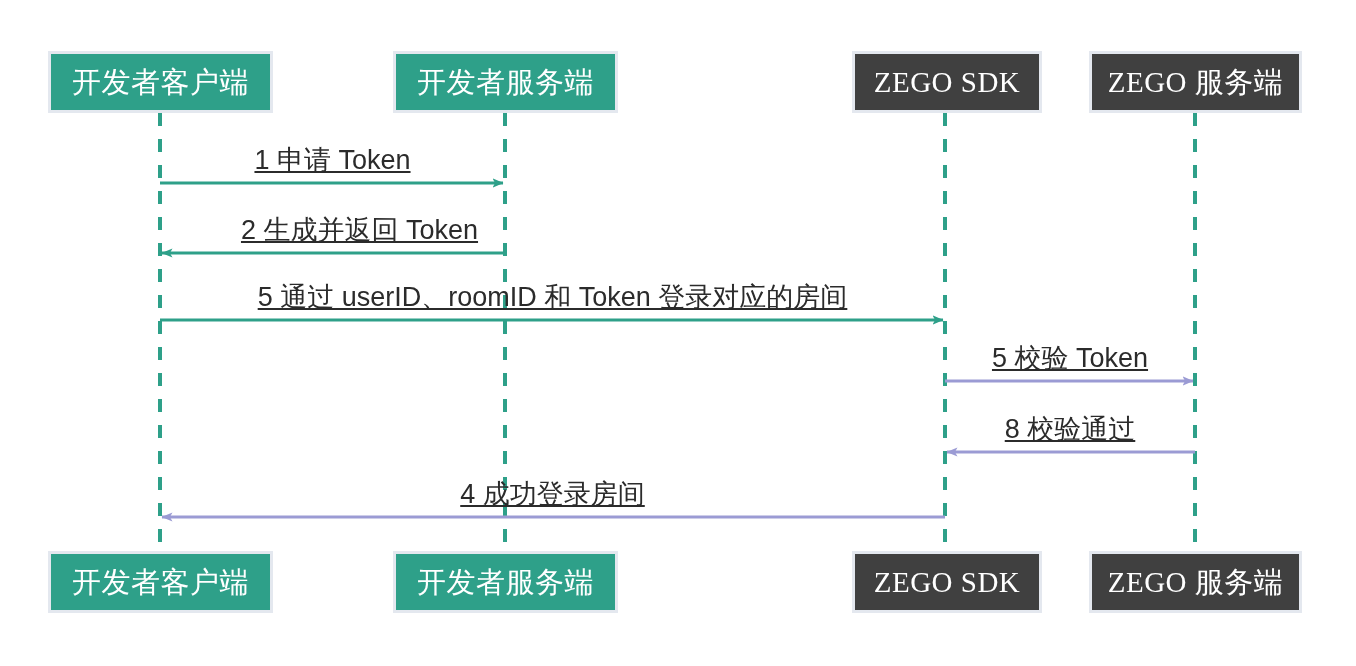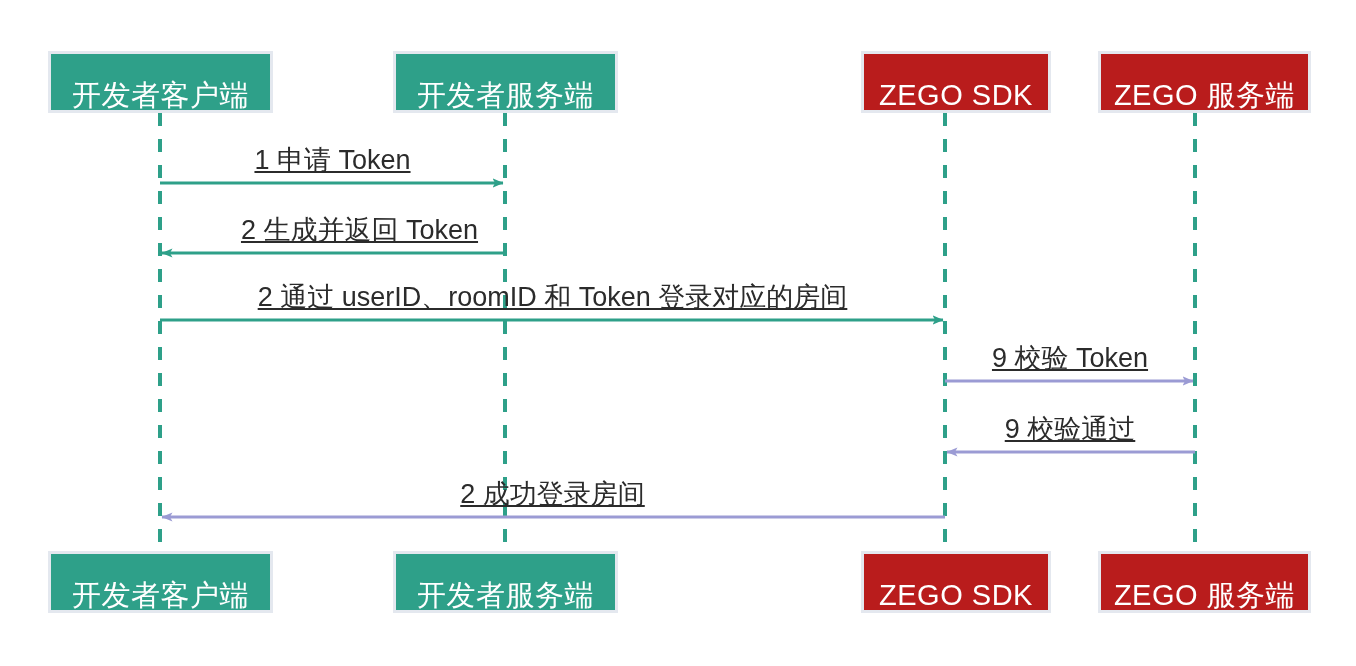--- a/index.html
+++ b/index.html
@@ -22,31 +22,32 @@
     left: 0;
     top: 0;
     width: 1356px;
     height: 666px;
   }
   .participant-box {
     position: absolute;
     box-sizing: border-box;
     border: 3px solid #e4e8ef;
     display: flex;
-    align-items: flex-end;
+    align-items: center;
     justify-content: center;
     color: #ffffff;
     font-size: 29px;
     line-height: 1;
     letter-spacing: 0.5px;
     white-space: nowrap;
     user-select: none;
+    font-family: Liberation Serif, serif;
   }
   .participant-box.teal { background: #2ea089; }
-  .participant-box.purple { background: #b91c1c; margin-left: 9px; }
+  .participant-box.purple { background: #404040; }
   .msg-label {
     position: absolute;
     color: #2b2b2b;
     font-size: 27px;
     line-height: 1;
     white-space: nowrap;
     transform: translateX(-50%);
     user-select: none;
     text-decoration: underline;
   }
@@ -101,18 +102,18 @@
       <div class="participant-box purple" style="left: 1089px; width: 213px; height: 62px; top: 51px;">
         <span>ZEGO 服务端</span>
       </div>
       <div class="participant-box purple" style="left: 1089px; width: 213px; height: 62px; top: 551px;">
         <span>ZEGO 服务端</span>
       </div>
     </div>
   <div id="labels-layer">
       <div class="msg-label" style="left: 332.5px; top: 147px;">1 申请 Token</div>
       <div class="msg-label" style="left: 332.5px; top: 217px; margin-left: 27px;">2 生成并返回 Token</div>
-      <div class="msg-label" style="left: 552.5px; top: 284px;">2 通过 userID、roomID 和 Token 登录对应的房间</div>
-      <div class="msg-label" style="left: 1070px; top: 345px;">9 校验 Token</div>
-      <div class="msg-label" style="left: 1070px; top: 416px;">9 校验通过</div>
-      <div class="msg-label" style="left: 552.5px; top: 481px;">2 成功登录房间</div>
+      <div class="msg-label" style="left: 552.5px; top: 284px;">5 通过 userID、roomID 和 Token 登录对应的房间</div>
+      <div class="msg-label" style="left: 1070px; top: 345px;">5 校验 Token</div>
+      <div class="msg-label" style="left: 1070px; top: 416px;">8 校验通过</div>
+      <div class="msg-label" style="left: 552.5px; top: 481px;">4 成功登录房间</div>
     </div>
 </div>
 
 </body></html>

